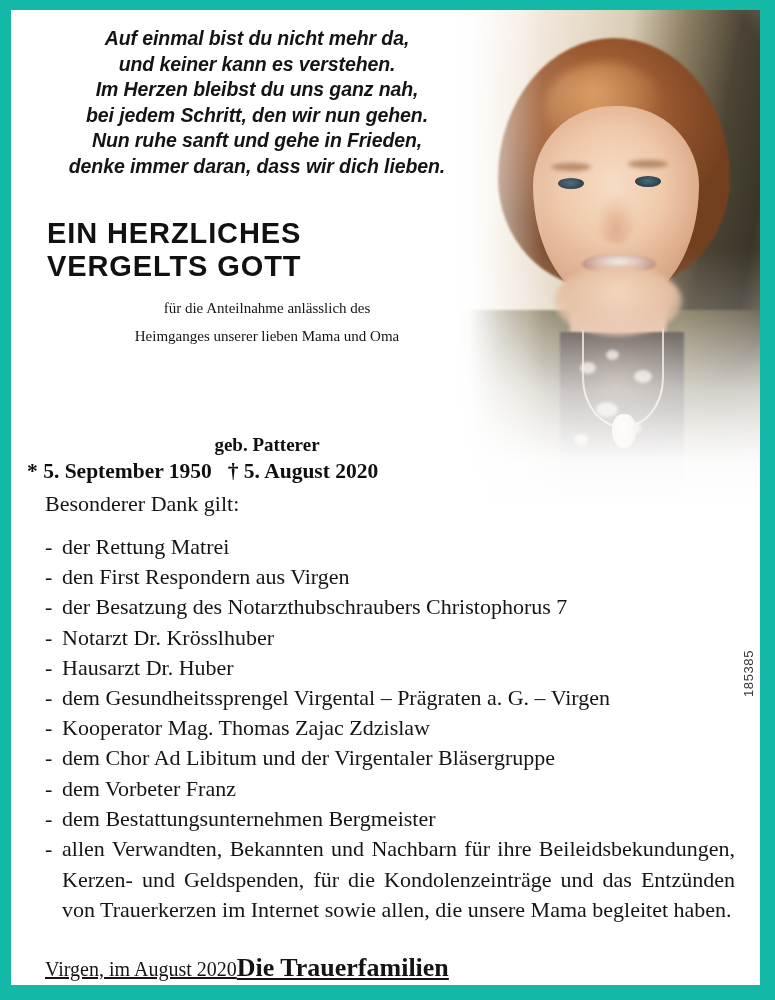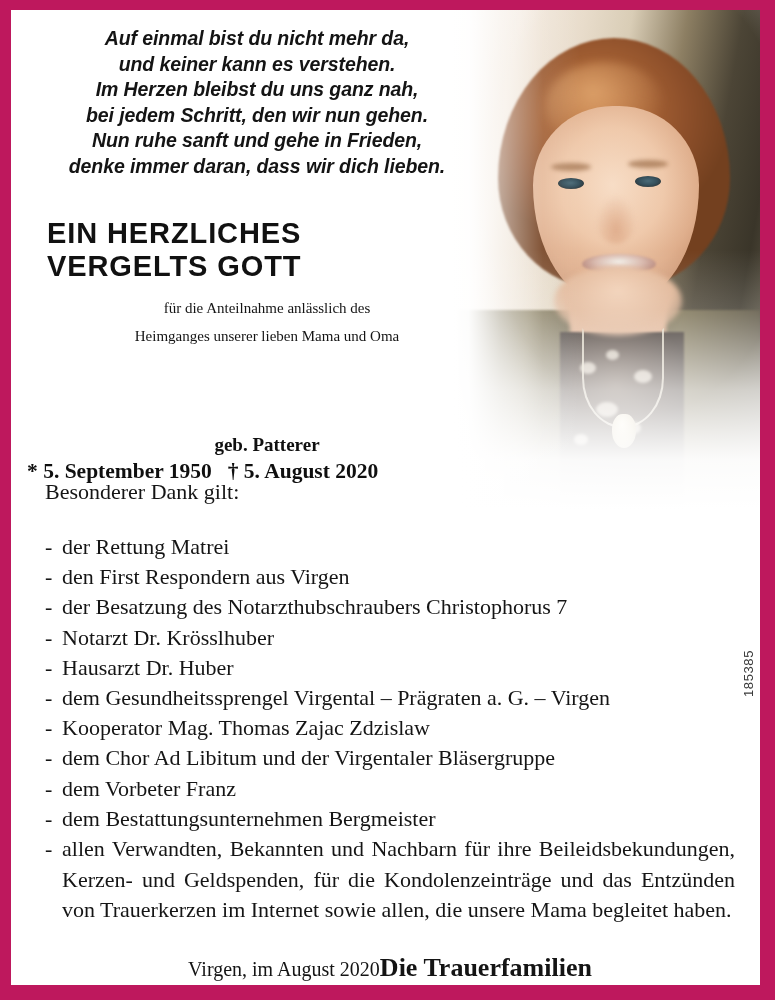--- a/index.html
+++ b/index.html
@@ -4,21 +4,21 @@
 <style>
   html, body {
     margin: 0;
     padding: 0;
     background: #ffffff;
   }
   #page {
     position: relative;
     width: 775px;
     height: 1000px;
-    background: #be185d;
+    background: #14b8a6;
     overflow: hidden;
     font-family: "Liberation Serif", "DejaVu Serif", serif;
   }
   
   #sheet {
     position: absolute;
     left: 11px;
     top: 10px;
     width: 749px;
     height: 975px;
@@ -257,21 +257,21 @@
     font-weight: 700;
     font-size: 21.5px;
     line-height: 26px;
     color: #0f0f0f;
   }
   #life-dates .gap { display: inline-block; width: 16px; }
 
   #thanks-intro {
     position: absolute;
     left: 34px;
-    top: 468px;
+    top: 480px;
     font-size: 22px;
     line-height: 28px;
     color: #151515;
   }
 
   #thanks-list {
     position: absolute;
     left: 34px;
     top: 522px;
     width: 690px;
@@ -296,24 +296,25 @@
     line-height: 30.5px;
   }
   #thanks-list li.wrap .dash { left: 0; }
 
   #footer {
     position: absolute;
     left: 34px;
     top: 943px;
     width: 690px;
     display: flex;
-    justify-content: center;
+    justify-content: flex-start;
     align-items: baseline;
     font-size: 20px;
     color: #141414;
+    text-decoration: underline;
   }
   #footer .families {
     font-weight: 700;
     font-size: 26px;
   }
 
   
   #ref-number {
     position: absolute;
     right: 3px;

